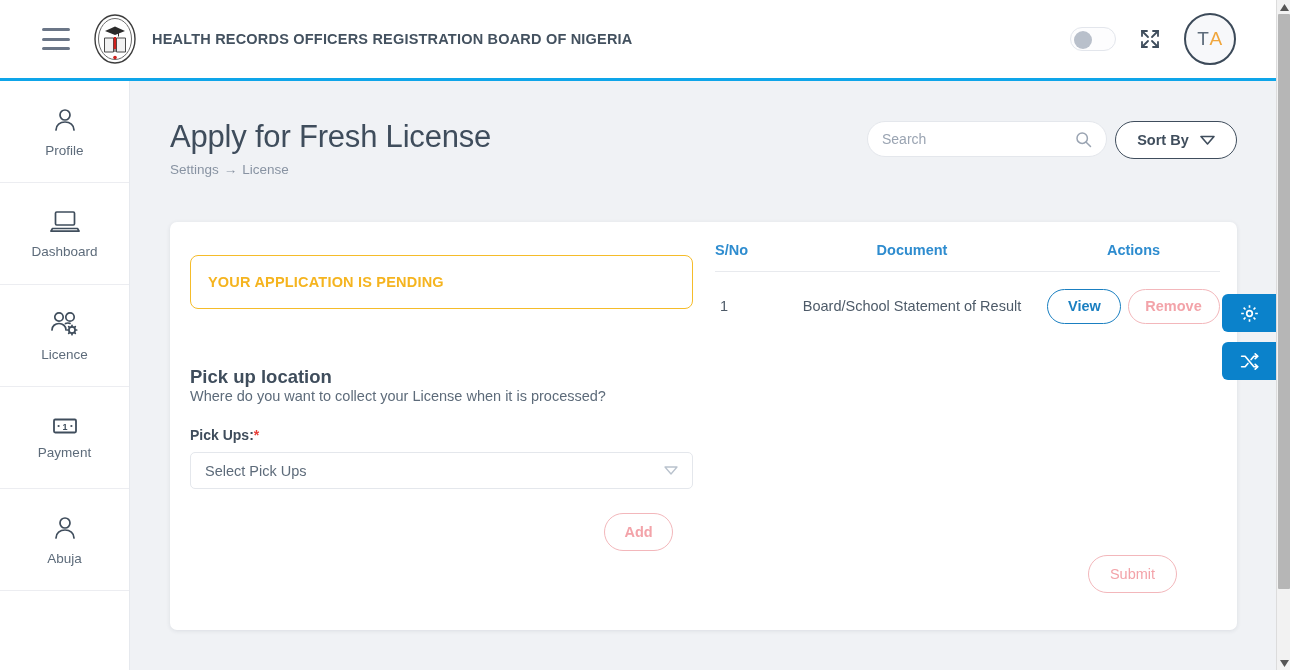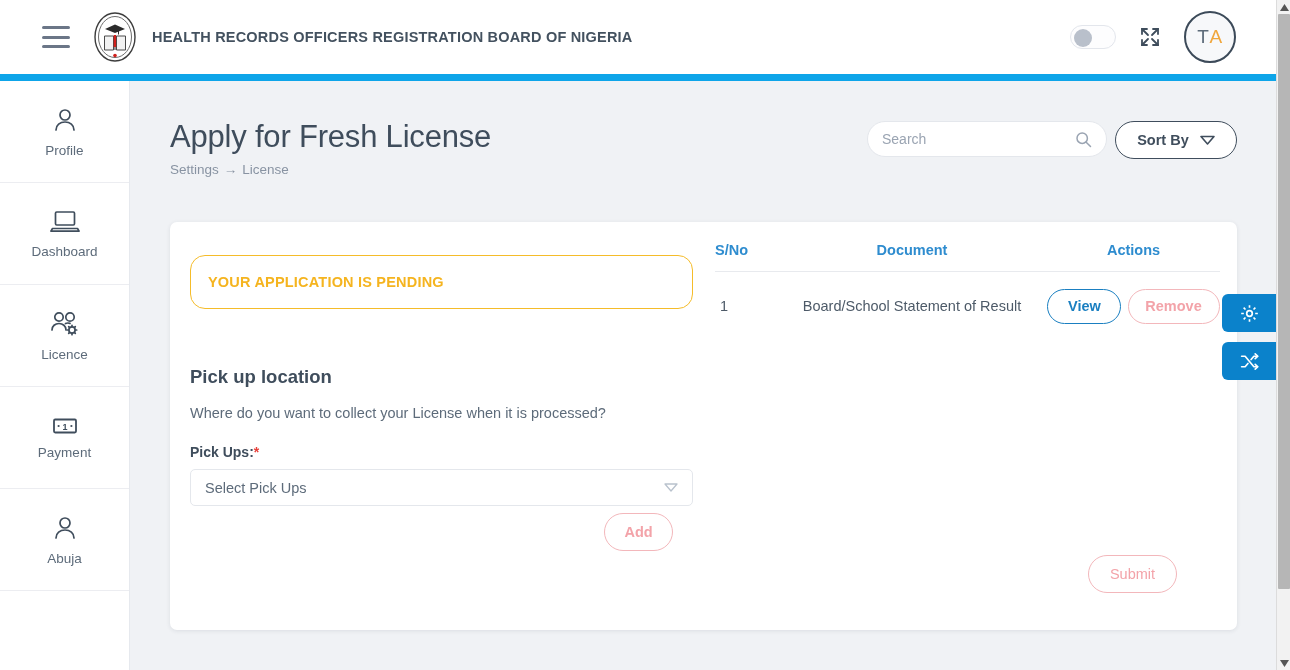--- a/index.html
+++ b/index.html
@@ -7,21 +7,21 @@
     width: 1290px; height: 670px;
     font-family: "Liberation Sans", sans-serif;
     background: #ffffff;
     overflow: hidden;
   }
   .viewport { position: relative; width: 1290px; height: 670px; overflow: hidden; }
 
   
   .topbar {
     position: absolute; left: 0; top: 0; width: 1276px; height: 81px;
-    background: #ffffff; border-bottom: 7px solid #0ea5e9;
+    background: #ffffff; border-bottom: 3px solid #0ea5e9;
     display: flex; align-items: center;
   }
   .hamburger { margin-left: 42px; width: 28px; height: 22px; display: flex;
     flex-direction: column; justify-content: space-between; cursor: pointer; }
   .hamburger span { display: block; height: 3px; border-radius: 2px; background: #6b7687; }
   .brand-logo { margin-left: 22px; width: 46px; height: 52px; flex: none; }
   .brand-title {
     margin-left: 14px; font-size: 14.5px; font-weight: 700;
     letter-spacing: .2px; color: #43515f;
   }
@@ -84,21 +84,21 @@
     font-size: 14.5px; font-weight: 700; color: #3f4d5c; cursor: pointer;
   }
 
   
   .card {
     position: absolute; left: 40px; top: 141px; width: 1067px; height: 408px;
     background: #fff; border-radius: 7px; box-shadow: 0 1px 4px rgba(40,50,70,.10);
   }
   .alert {
     position: absolute; left: 20px; top: 33px; width: 503px; height: 54px;
-    border: 1.5px solid #f5bc2a; border-radius: 15px;
+    border: 1.5px solid #f5bc2a; border-radius: 8px;
     display: flex; align-items: center; padding-left: 17px;
     font-size: 14.5px; font-weight: 700; color: #f5b41f; letter-spacing: .2px;
   }
 
   .doc-table { position: absolute; left: 545px; top: 20px; width: 505px; }
   .doc-head { display: flex; font-size: 14.5px; font-weight: 700; color: #2e8ccf; padding-bottom: 13px; }
   .c-sno { width: 62px; text-align: left; }
   .c-doc { width: 270px; text-align: center; }
   .c-act { flex: 1; text-align: center; }
   .doc-divider { height: 1px; background: #e8eaee; }
@@ -107,21 +107,21 @@
   .btn-view, .btn-remove {
     width: 74px; height: 35px; border-radius: 19px; background: #fff;
     display: inline-flex; align-items: center; justify-content: center;
     font-size: 14.5px; font-weight: 700; cursor: pointer;
   }
   .btn-view { border: 1.5px solid #1a7fc1; color: #1a7fc1; }
   .btn-remove { border: 1.5px solid #f3b7bb; color: #f3a3a9; width: 92px; margin-left: 2px; }
 
   .pickup { position: absolute; left: 20px; top: 144px; width: 505px; }
   .pickup h3 { font-size: 18.5px; font-weight: 700; color: #3f4d5c; }
-  .pickup .sub { margin-top: 17px; font-size: 14.5px; color: #5d6b7a; }
+  .pickup .sub { margin-top: 0; font-size: 14.5px; color: #5d6b7a; }
   .pickup .flabel { margin-top: 23px; font-size: 14px; font-weight: 700; color: #3f4d5c; }
   .pickup .flabel .req { color: #e8403a; }
   .select {
     margin-top: 9px; width: 503px; height: 37px; border: 1px solid #e4e7ec;
     border-radius: 5px; background: #fff; display: flex; align-items: center;
     padding: 0 14px; font-size: 14.5px; color: #5d6b7a; cursor: pointer; gap: 45px;
   }
   .select .chev { margin-left: auto; }
   .btn-add {
     position: absolute; left: 434px; top: 291px; width: 69px; height: 38px;

